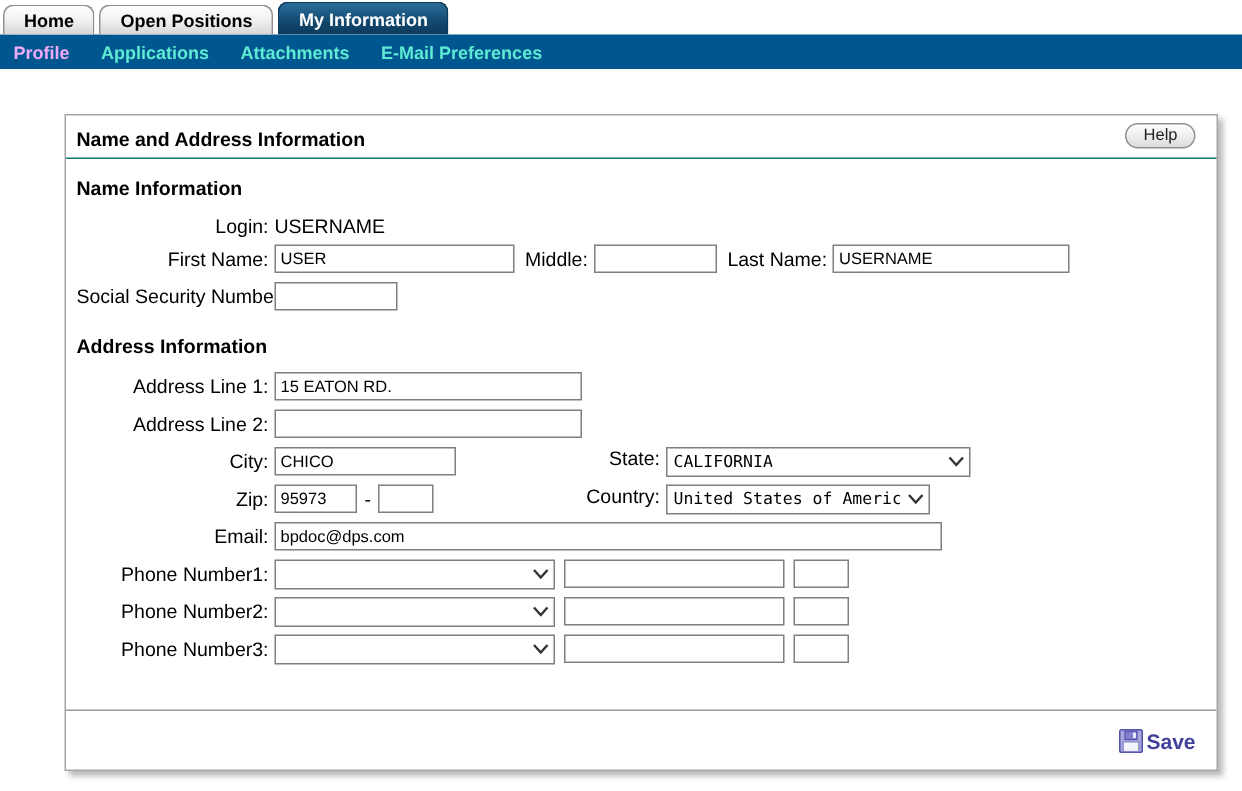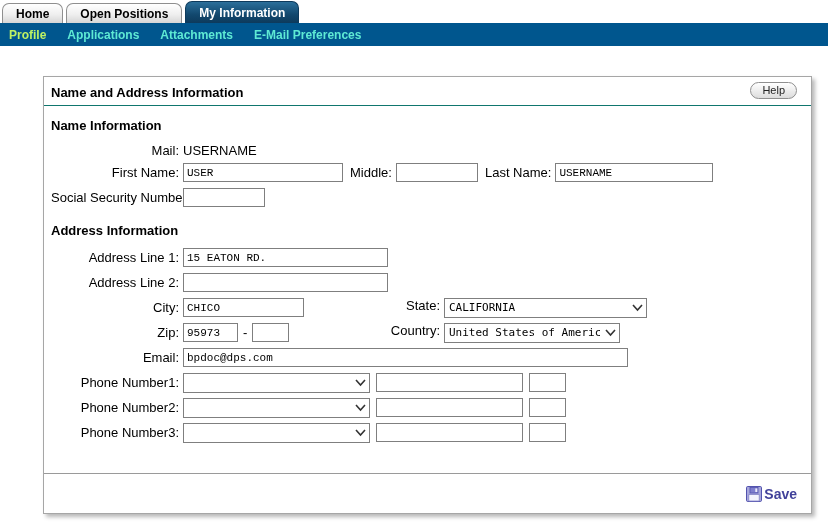--- a/index.html
+++ b/index.html
@@ -29,21 +29,21 @@
 
   
   .navbar {
     height: 23px; background: #00568e;
     display: flex; align-items: center; gap: 21px; padding: 0 9px;
   }
   .nav-link {
     font-size: 12px; font-weight: bold; color: #5eead4;
     text-decoration: none; cursor: pointer; white-space: nowrap;
   }
-  .nav-link.active { color: #bef264; }
+  .nav-link.active { color: #f0abfc; }
 
   
   .panel {
     position: relative;
     margin: 30px 0 0 43px;
     width: 769px; height: 438px;
     background: #fff;
     border: 1px solid #a6a6a6;
     box-shadow: 3px 3px 4px rgba(0,0,0,0.28);
   }
@@ -74,21 +74,21 @@
   .lbl {
     display: inline-block; width: 132px; flex: 0 0 132px;
     text-align: right; padding-right: 4px;
     font-size: 13px; white-space: nowrap;
   }
   .inline-lbl { font-size: 13px; margin: 0 4px 0 7px; white-space: nowrap; }
   .static-val { font-size: 13px; }
 
   .inp {
     height: 19px; border: 1px solid #7f7f7f; background: #fff;
-    font-family: Liberation Mono, monospace; font-size: 11px;
+    font-family: Liberation Sans, sans-serif; font-size: 11px;
     padding: 0 3px; outline: none;
   }
   .w160 { width: 160px; } .w80 { width: 82px; } .w158 { width: 158px; }
   .w205 { width: 205px; } .w145 { width: 121px; } .w55 { width: 55px; }
   .w36 { width: 37px; } .w445 { width: 445px; } .w147 { width: 147px; }
 
   .sel {
     height: 20px; border: 1px solid #7f7f7f; background: #fff;
     display: inline-flex; align-items: center; justify-content: space-between;
     padding: 0 2px 0 4px; cursor: pointer;
@@ -148,21 +148,21 @@
     <div class="panel-header">
       <span class="panel-title">Name and Address Information</span>
       <button class="help-btn">Help</button>
     </div>
 
     <div class="form-body">
 
       <div class="section-heading">Name Information</div>
 
       <div class="row login-row">
-        <span class="lbl">Mail:</span>
+        <span class="lbl">Login:</span>
         <span class="static-val">USERNAME</span>
       </div>
 
       <div class="row">
         <span class="lbl">First Name:</span>
         <input class="inp w160" value="USER" style="">
         <span class="inline-lbl">Middle:</span>
         <input class="inp w80" value="" style="">
         <span class="inline-lbl">Last Name:</span>
         <input class="inp w158" value="USERNAME" style="">

